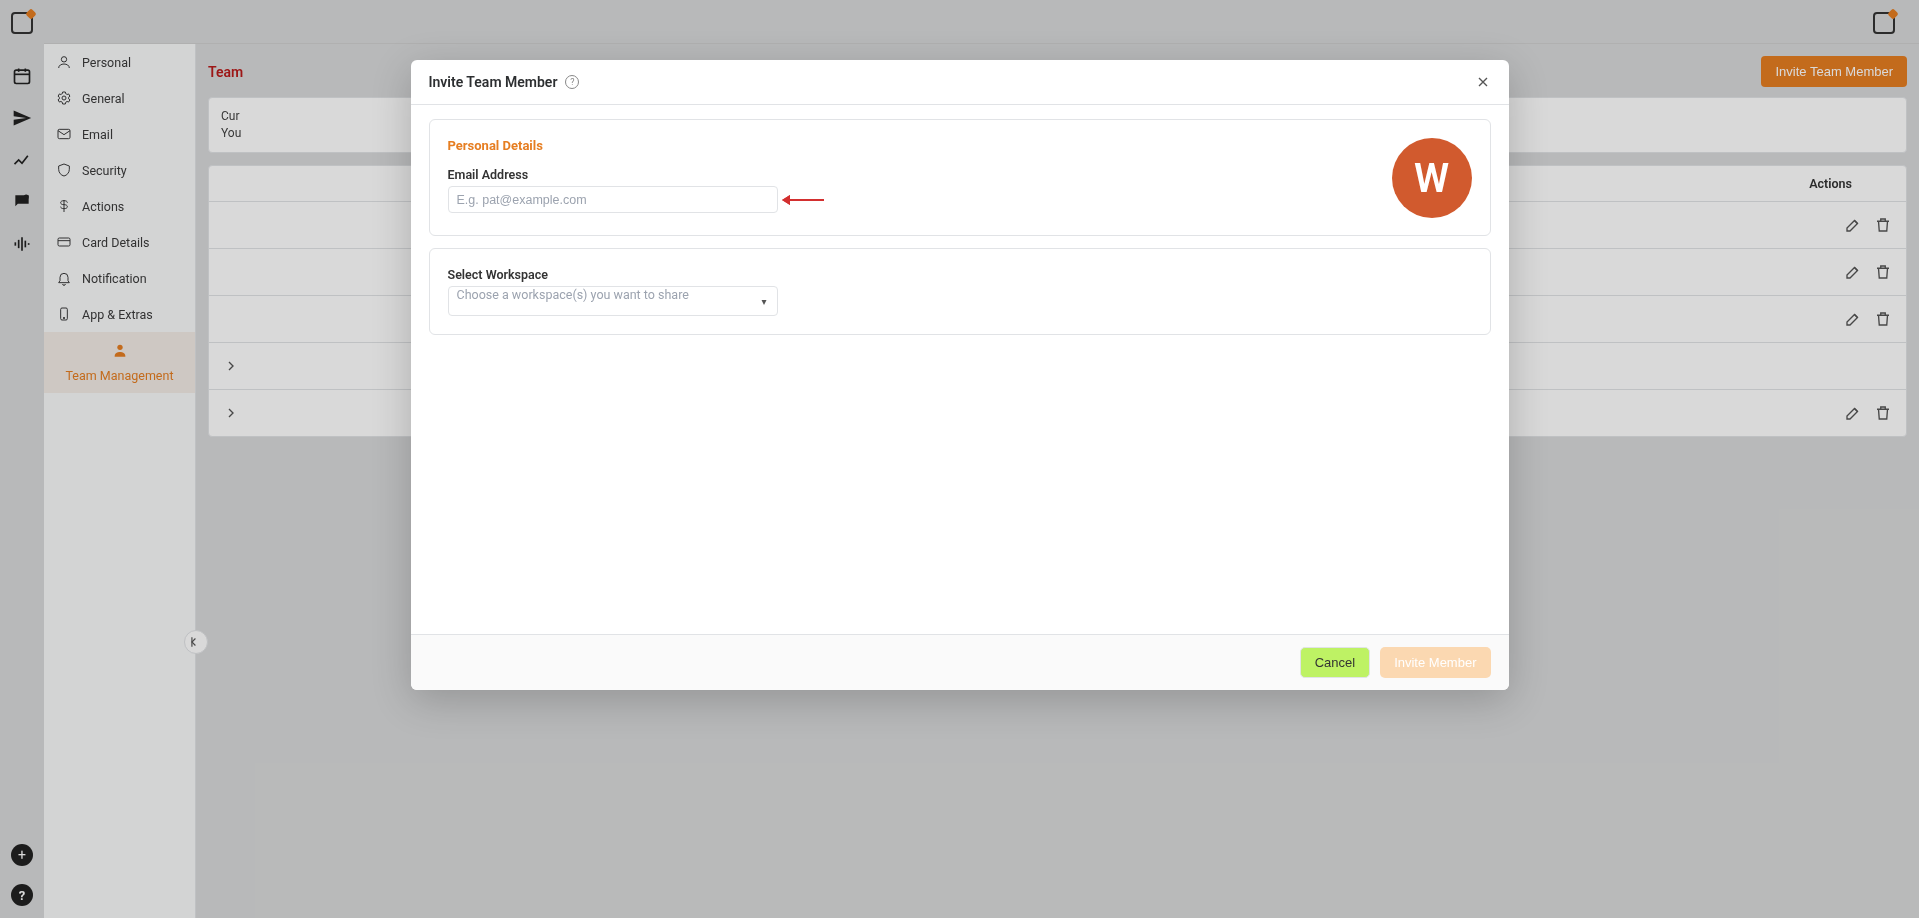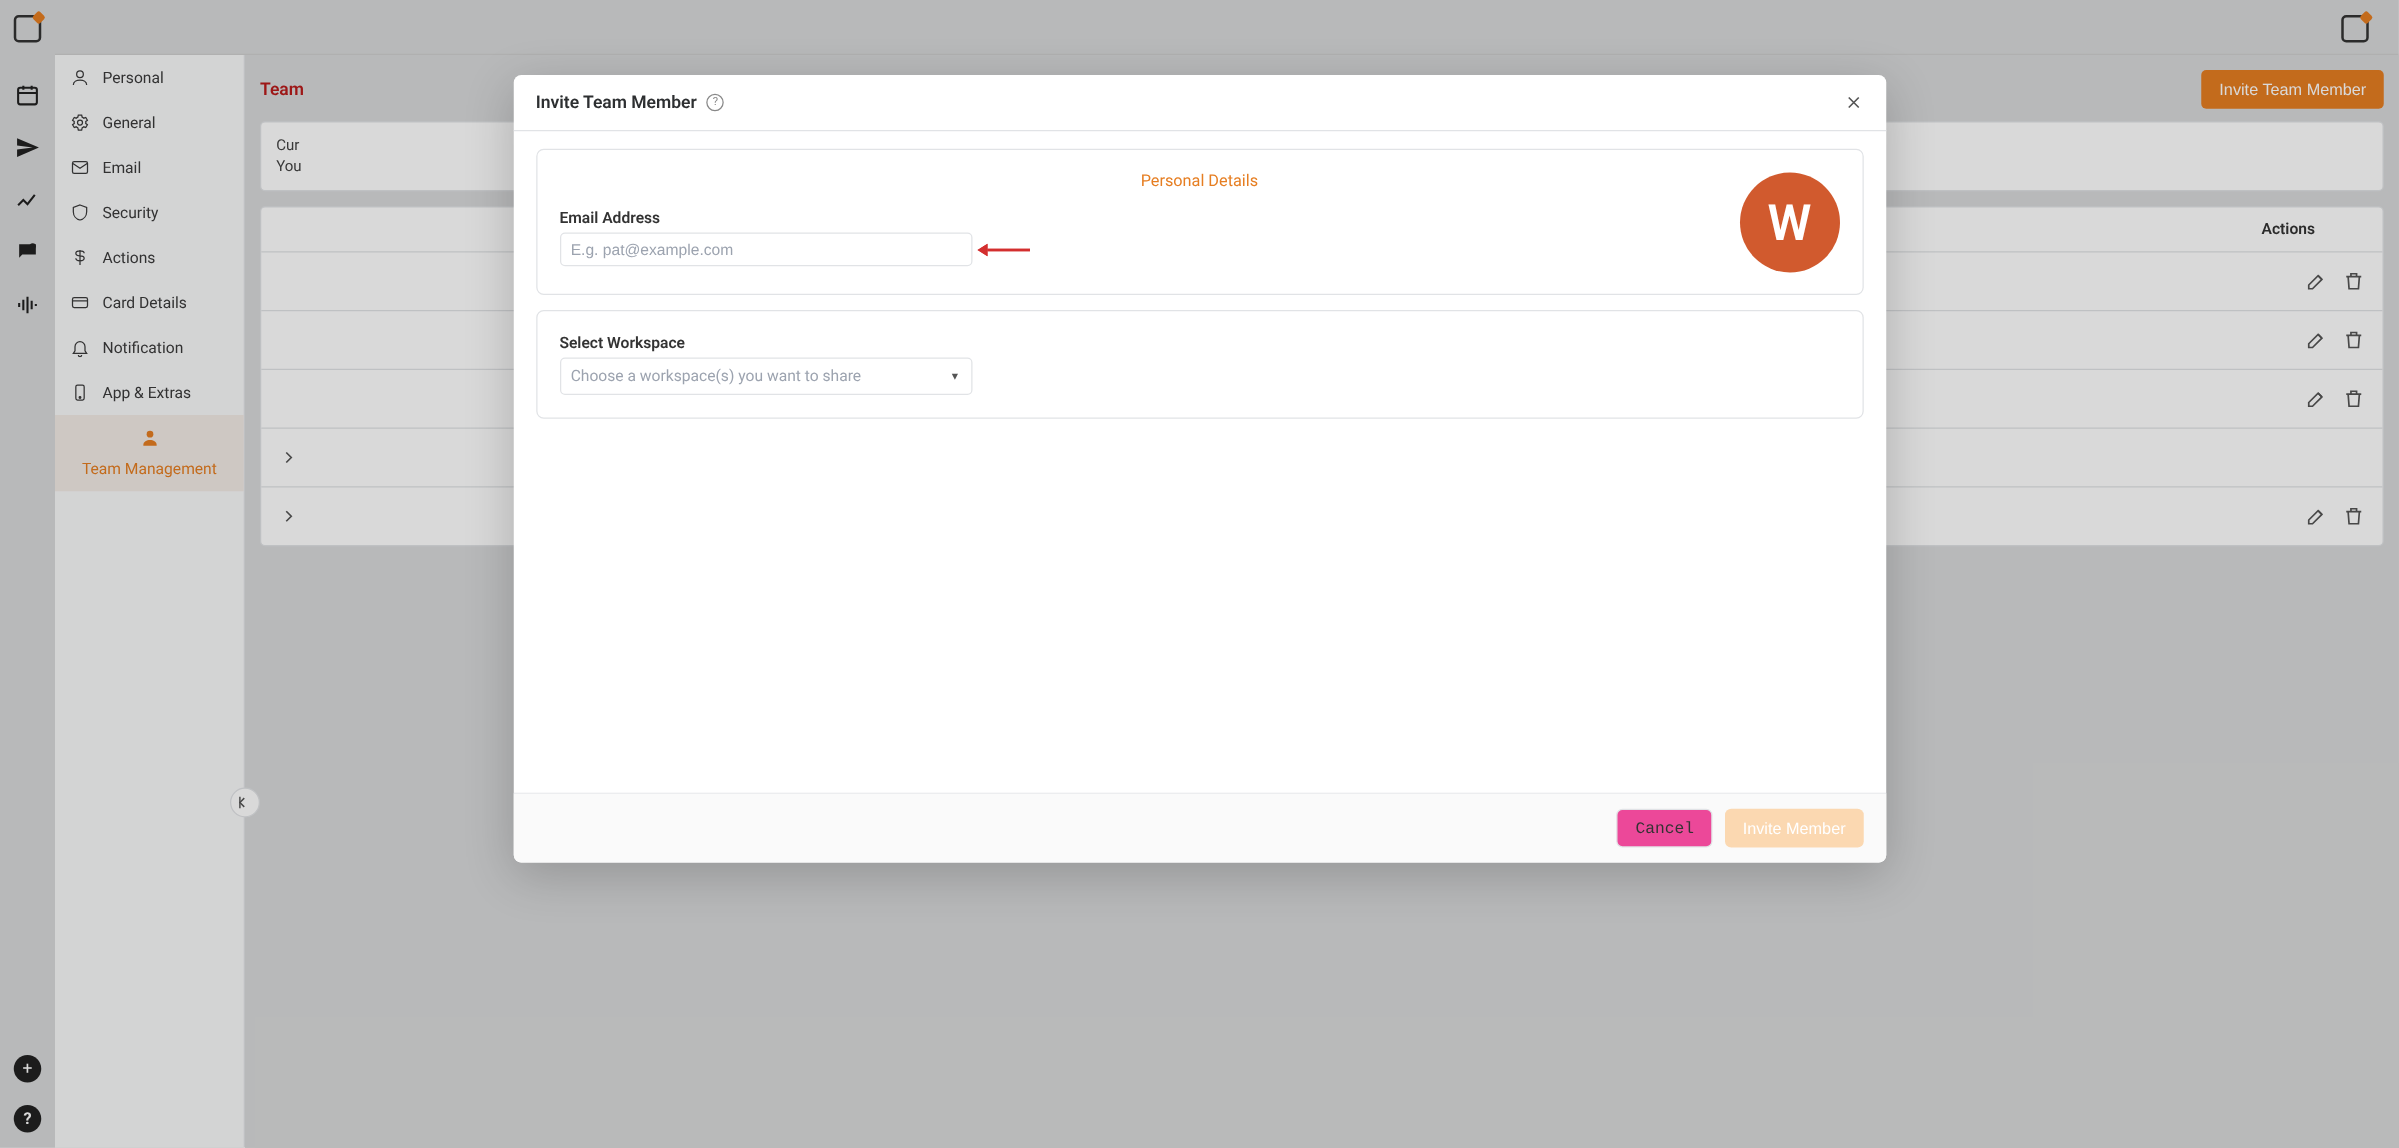--- a/index.html
+++ b/index.html
@@ -61,33 +61,33 @@
 
   
   .modal-backdrop { position:absolute; inset:0; background:rgba(0,0,0,0.15); display:flex; align-items:flex-start; justify-content:center; pointer-events:none; }
   .modal { margin-top:60px; width:1098px; background:#fff; border-radius:6px; box-shadow:0 10px 40px rgba(0,0,0,0.2); display:flex; flex-direction:column; height:630px; pointer-events:auto; }
   .modal-header { padding:14px 18px; border-bottom:1px solid var(--border); display:flex; align-items:center; }
   .modal-title { font-size:14px; font-weight:600; color:#2d2f31; }
   .help-circle { margin-left:8px; width:14px; height:14px; border:1.5px solid #888; border-radius:50%; display:inline-flex; align-items:center; justify-content:center; font-size:9px; color:#888; }
   .modal-close { margin-left:auto; width:16px; height:16px; color:#555; cursor:pointer; }
   .modal-body { padding:14px 18px; flex:1; overflow:auto; }
   .card { border:1px solid var(--border); border-radius:6px; padding:18px; margin-bottom:12px; position:relative; background:#fff; }
-  .section-title { color:var(--orange); font-weight:400; font-size:13px; margin-bottom:14px;text-align:center; }
+  .section-title { color:var(--orange); font-weight:700; font-size:13px; margin-bottom:14px; }
   .field-label { font-size:12.5px; font-weight:600; color:#333; margin-bottom:4px; }
   .text-input { width:330px; height:27px; border:1px solid var(--border); border-radius:4px; padding:0 8px; font-size:12.5px; color:#333; outline:none; background:#fff; }
   .text-input.focused { border-color:var(--orange); box-shadow:0 0 0 0.5px var(--orange); }
   .text-input::placeholder { color:var(--text-muted); }
   .field-block { margin-bottom:14px; position:relative; }
-  .select-box { width:330px; height:30px; border:1px solid var(--border); border-radius:4px; padding:0 8px; font-size:12.5px; color:var(--text-muted); display:flex; align-items:center; position:relative; cursor:pointer; background:#fff; }
+  .select-box { width:330px; height:30px; border:1px solid var(--border); border-radius:4px; padding:0 8px; font-size:12.5px; color:var(--text-muted); display:flex; position:relative; cursor:pointer; background:#fff; }
   .select-box .caret { position:absolute; right:10px; top:50%; transform:translateY(-50%); font-size:10px; color:#555; }
   .avatar-circle { position:absolute; top:18px; right:18px; width:80px; height:80px; border-radius:50%; background:#D15A2E; color:#fff; display:flex; align-items:center; justify-content:center; font-size:40px; font-weight:600; }
   .red-arrow { position:absolute; width:34px; height:2px; background:#D32F2F; }
   .red-arrow::before { content:''; position:absolute; left:-8px; top:-4px; width:0; height:0; border-top:5px solid transparent; border-bottom:5px solid transparent; border-right:8px solid #D32F2F; }
   .modal-footer { padding:12px 18px; border-top:1px solid var(--border); display:flex; justify-content:flex-end; gap:10px; background:#fafafa; border-radius:0 0 6px 6px; }
-  .btn-cancel { background:#ec4899; border:1px solid var(--border); color:#333; padding:7px 14px; border-radius:5px; font-size:13px; cursor:pointer;font-family:Liberation Mono, monospace; }
+  .btn-cancel { background:#bef264; border:1px solid var(--border); color:#333; padding:7px 14px; border-radius:5px; font-size:13px; cursor:pointer; }
   .btn-invite { background:var(--orange-pale); border:none; color:#fff; padding:7px 14px; border-radius:5px; font-size:13px; cursor:not-allowed; }
 
   svg { display:block; }
 </style>
 </head>
 <body>
 
 <div class="topbar"></div>
 
 <div class="floating-logo">

